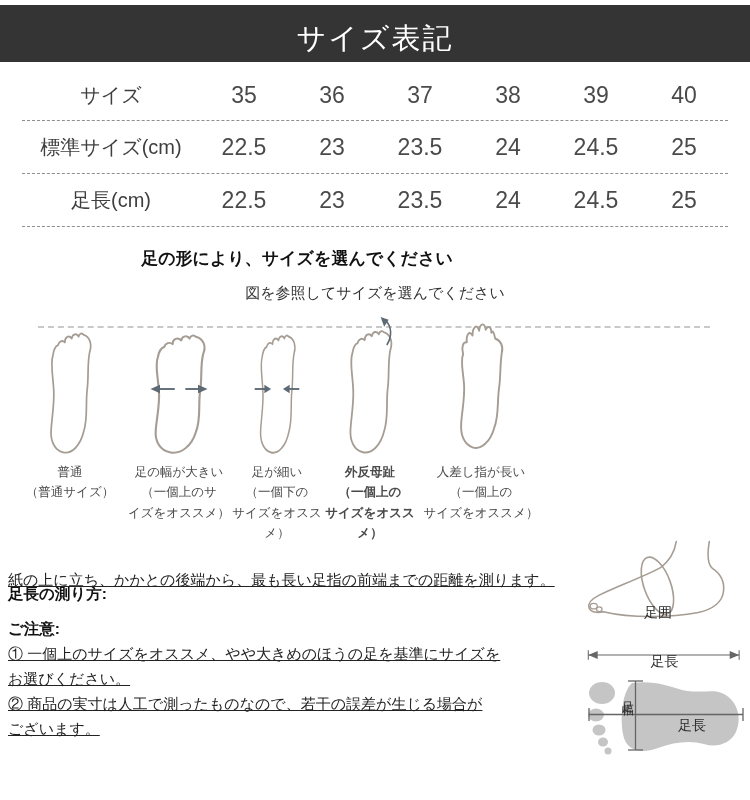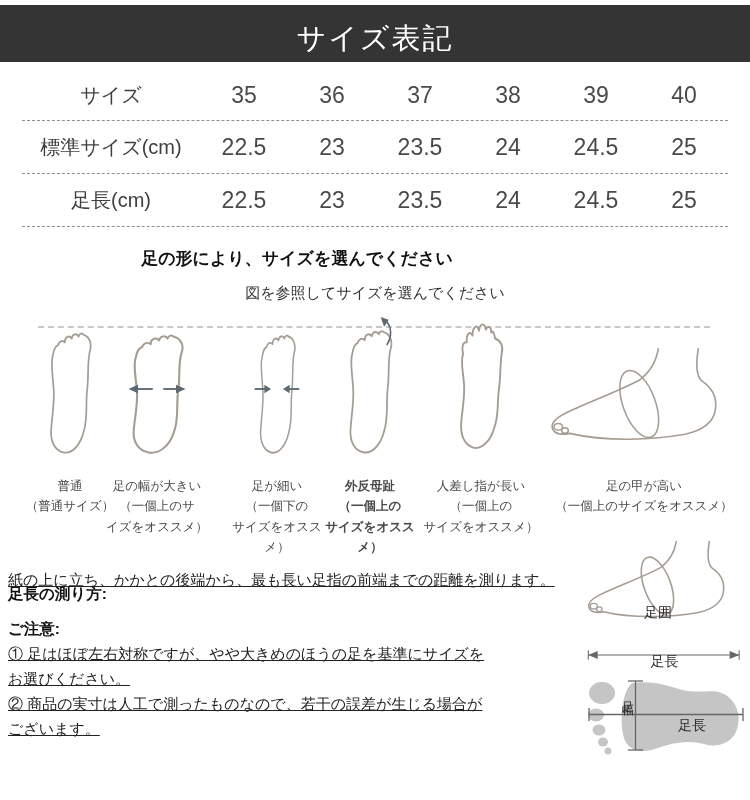--- a/index.html
+++ b/index.html
@@ -25,24 +25,24 @@
     text-align:center; font-size:17px; font-weight:bold; color:#111; }
   .guide-sub { position:absolute; top:284px; left:0; width:750px;
     text-align:center; font-size:15px; color:#333; }
 
   
   .feet { position:absolute; top:312px; left:0; width:750px; height:232px; }
   .feet-dash { position:absolute; top:14px; left:38px; width:672px; height:0;
     border-top:2px dashed #c9c9c9; }
   .fig { position:absolute; top:0; display:flex; flex-direction:column; align-items:center; }
   .figimg { height:147px; display:flex; align-items:flex-end; justify-content:center; }
-  .caption { margin-top:17px; font-size:12.5px; line-height:1.62; color:#4a4a4a;
+  .caption { margin-top:3px; font-size:12.5px; line-height:1.62; color:#4a4a4a;
     text-align:center; white-space:pre-line; }
   .fig1 { left:22px;  width:96px; }
-  .fig2 { left:104px; width:106px; }
+  .fig2 { left:126px; width:106px; }
   .fig3 { left:224px; width:106px; }
   .fig4 { left:316px; width:108px;font-weight:bold; }
   .fig5 { left:420px; width:122px; }
   .fig6 { left:540px; width:208px; }
   .foot-outline { fill:#ffffff; stroke:#a59c93; stroke-width:2; stroke-linejoin:round; }
   .foot-outline-thin { fill:#ffffff; stroke:#a59c93; stroke-width:2.2; stroke-linecap:round; }
   .arrow-ln { stroke:#5d6a73; stroke-width:2; }
   .arrow-hd { fill:#5d6a73; }
   .loop { fill:none; stroke:#a59c93; stroke-width:1.6; }
 
@@ -180,40 +180,28 @@
       <div class="figimg">
         <svg width="66" height="138" viewBox="0 -2 70 142" preserveAspectRatio="none">
           <path class="foot-outline" d="M50,16 C56,18 59,24 57,31 C55,44 56,56 54,68 C52,84 54,96 49,108 C45,122 35,131 26,128 C17,125 13,115 14,103 C15,89 18,77 17,63 C16,49 13,40 16,32 C14,25 16,19 20,20 C19,12 23,7 26,13 C26,4 31,0 33,8 C34,0 39,-1 40,7 C42,2 46,4 46,10 C47,7 49,10 50,16 Z"></path>
         </svg>
       </div>
       <div class="caption">人差し指が長い
 （一個上の
 サイズをオススメ）</div>
     </div>
 
-    <div class="fig fig6">
-      <div class="figimg">
-        <svg width="200" height="112" viewBox="0 0 210 118" preserveAspectRatio="none">
-          <path class="foot-outline-thin" style="stroke-width:1.7" d="M120,2 C118,14 112,26 100,35 C75,48 42,60 22,70 C12,75 7,80 9,86 C11,92 20,93 27,91 C65,100 115,98 148,92 C166,88 178,79 180,66 C182,52 175,42 166,36 C159,30 160,14 162,2"></path>
-          <ellipse class="loop" cx="100" cy="60" rx="17" ry="37" transform="rotate(-20 100 60)"></ellipse>
-          <ellipse class="loop" cx="15" cy="84" rx="4.5" ry="3.5"></ellipse>
-          <ellipse class="loop" cx="22" cy="88" rx="3.5" ry="3"></ellipse>
-        </svg>
-      </div>
-      <div class="caption">足の甲が高い
-（一個上のサイズをオススメ）</div>
-    </div>
   </div>
 
   <div class="bottom">
     <div class="b-title m-title">足長の測り方:</div>
     <div class="b-text m-desc">紙の上に立ち、かかとの後端から、最も長い足指の前端までの距離を測ります。</div>
 
     <div class="b-title n-title">ご注意:</div>
-    <div class="b-text note1">① 足はほぼ左右対称ですが、やや大きめのほうの足を基準にサイズを
+    <div class="b-text note1">① 一個上のサイズをオススメ、やや大きめのほうの足を基準にサイズを
 お選びください。</div>
     <div class="b-text note2">② 商品の実寸は人工で測ったものなので、若干の誤差が生じる場合が
 ございます。</div>
 
     <div class="diagA">
       <svg width="165" height="130" viewBox="0 0 210 165" preserveAspectRatio="none">
         <path class="foot-outline-thin" style="stroke-width:2" d="M120,2 C118,14 112,26 100,35 C75,48 42,60 22,70 C12,75 7,80 9,86 C11,92 20,93 27,91 C65,100 115,98 148,92 C166,88 178,79 180,66 C182,52 175,42 166,36 C159,30 160,14 162,2"></path>
         <ellipse class="loop" style="stroke-width:2" cx="96" cy="58" rx="17" ry="38" transform="rotate(-20 96 58)"></ellipse>
         <ellipse class="loop" cx="15" cy="84" rx="4.5" ry="3.5"></ellipse>
         <ellipse class="loop" cx="22" cy="88" rx="3.5" ry="3"></ellipse>

